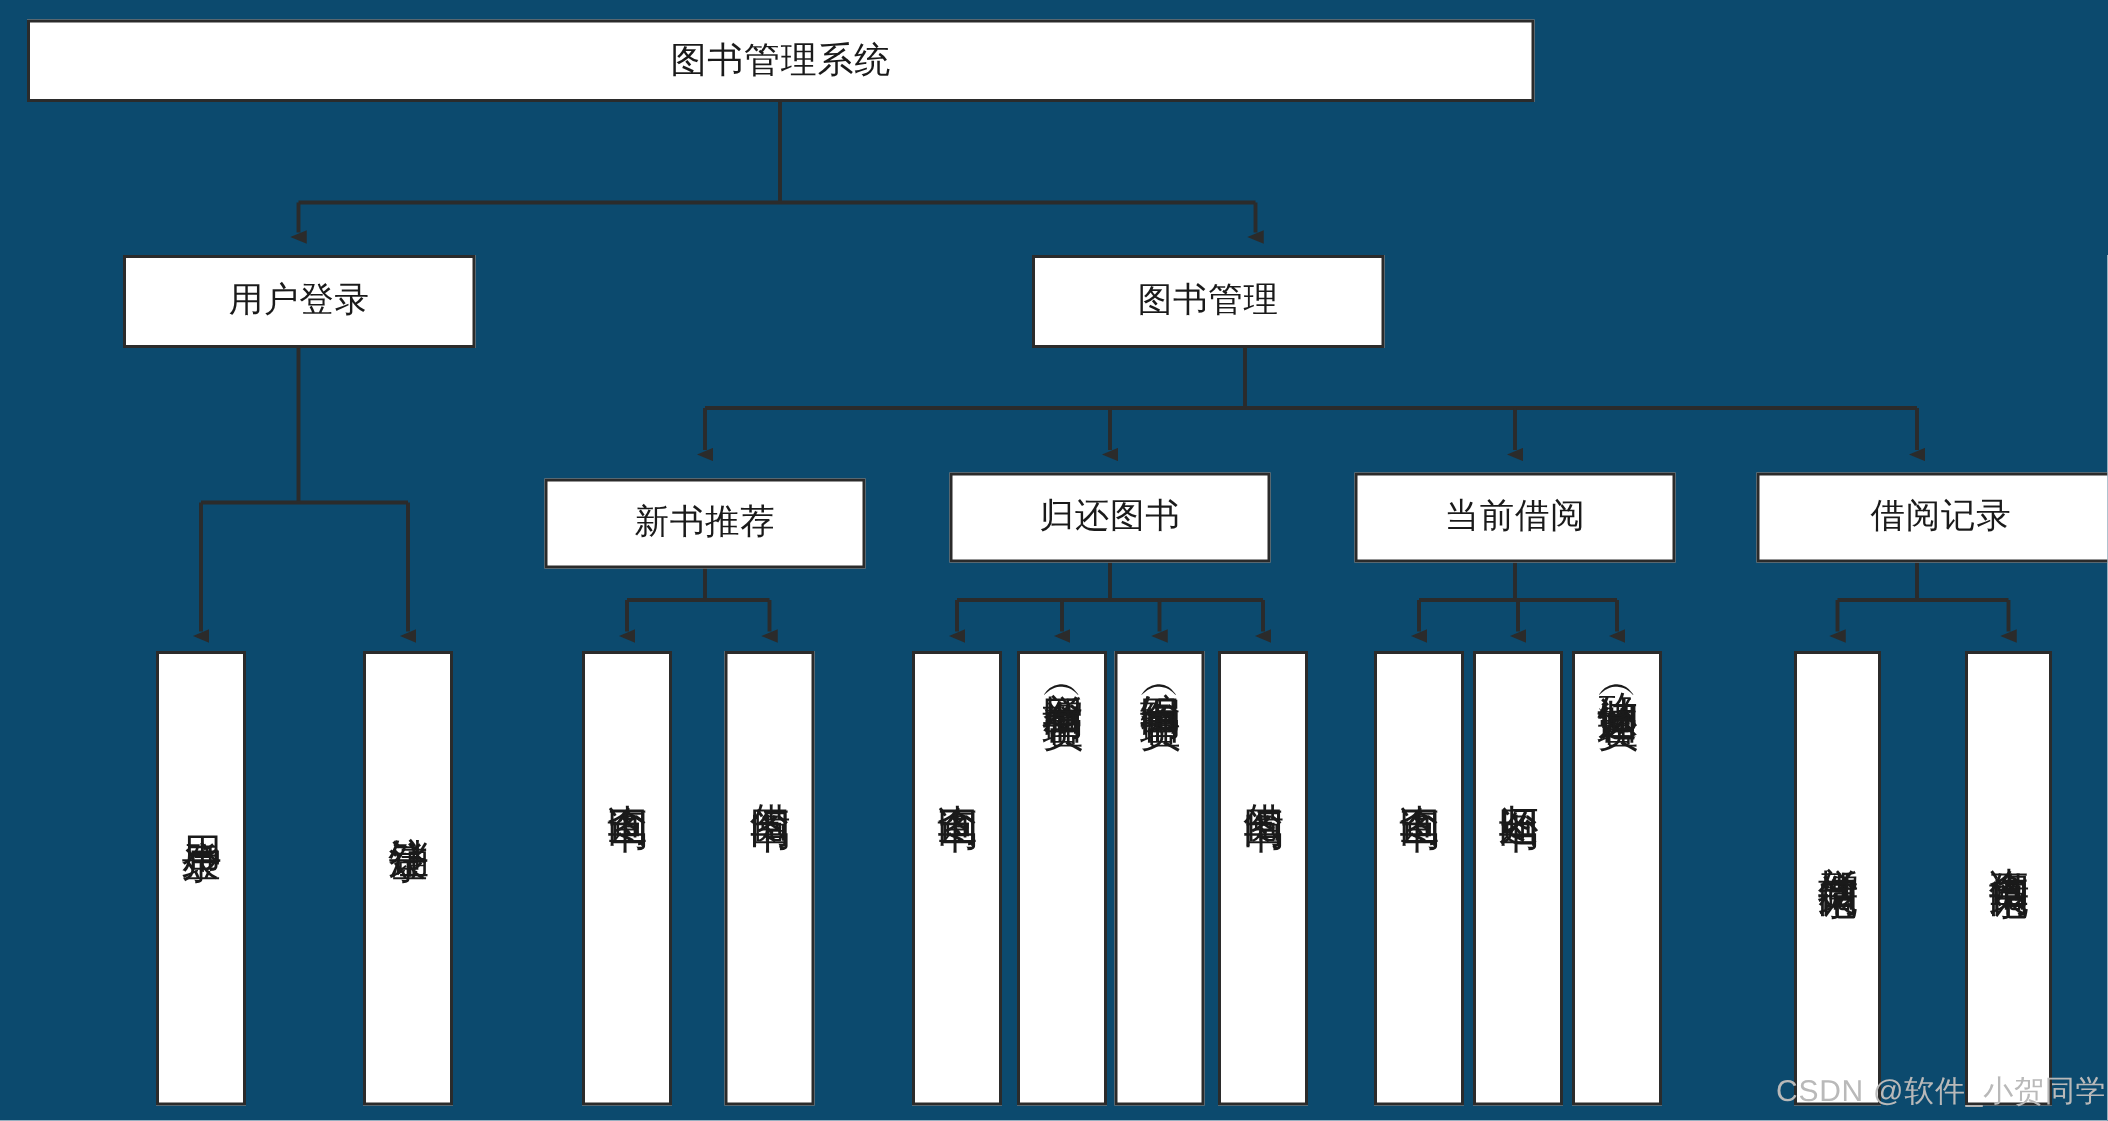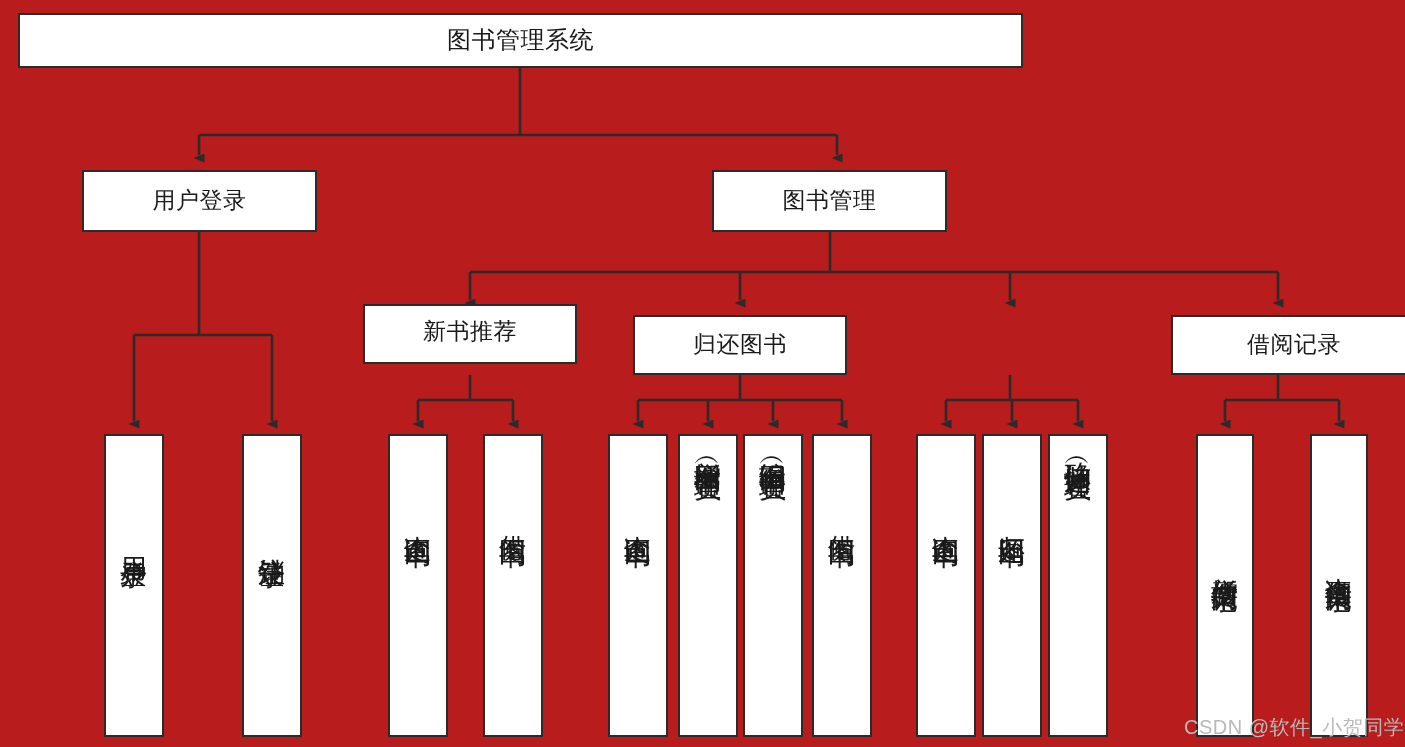--- a/index.html
+++ b/index.html
@@ -7,21 +7,21 @@
     padding: 0;
     background: #ffffff;
   }
   body {
     font-family: "DejaVu Sans", "Liberation Sans", sans-serif;
   }
   #canvas {
     position: relative;
     width: 1405px;
     height: 747px;
-    background: #b91c1c;
+    background: #0c4a6e;
     overflow: hidden;
   }
   svg.edges {
     position: absolute;
     left: 0;
     top: 0;
     width: 1405px;
     height: 747px;
     pointer-events: none;
   }
@@ -141,30 +141,33 @@
     </g>
   </svg>
 
   <div class="node horiz root" style="left:18px; top:13px; width:1005px; height:55px;">
     <span class="label">图书管理系统</span>
   </div>
 
   <div class="node horiz" style="left:82px; top:170px; width:235px; height:62px;">
     <span class="label">用户登录</span>
   </div>
-  <div class="node horiz" style="left:712px; top:170px; width:235px; height:62px;">
+  <div class="node horiz" style="left:688px; top:170px; width:235px; height:62px;">
     <span class="label">图书管理</span>
   </div>
 
-  <div class="node horiz" style="left:363px; top:304px; width:214px; height:60px;font-family:Liberation Mono, monospace;">
+  <div class="node horiz" style="left:363px; top:319px; width:214px; height:60px;">
     <span class="label">新书推荐</span>
   </div>
   <div class="node horiz" style="left:633px; top:315px; width:214px; height:60px;">
     <span class="label">归还图书</span>
   </div>
+  <div class="node horiz" style="left:903px; top:315px; width:214px; height:60px;">
+    <span class="label">当前借阅</span>
+  </div>
   <div class="node horiz" style="left:1171px; top:315px; width:246px; height:60px;">
     <span class="label">借阅记录</span>
   </div>
 
   <div class="node vert mid2align" style="left:104px; top:434px; width:60px; height:303px;">
     <span class="label">用户登录</span>
   </div>
   <div class="node vert mid2align" style="left:242px; top:434px; width:60px; height:303px;">
     <span class="label">注销登录</span>
   </div>

